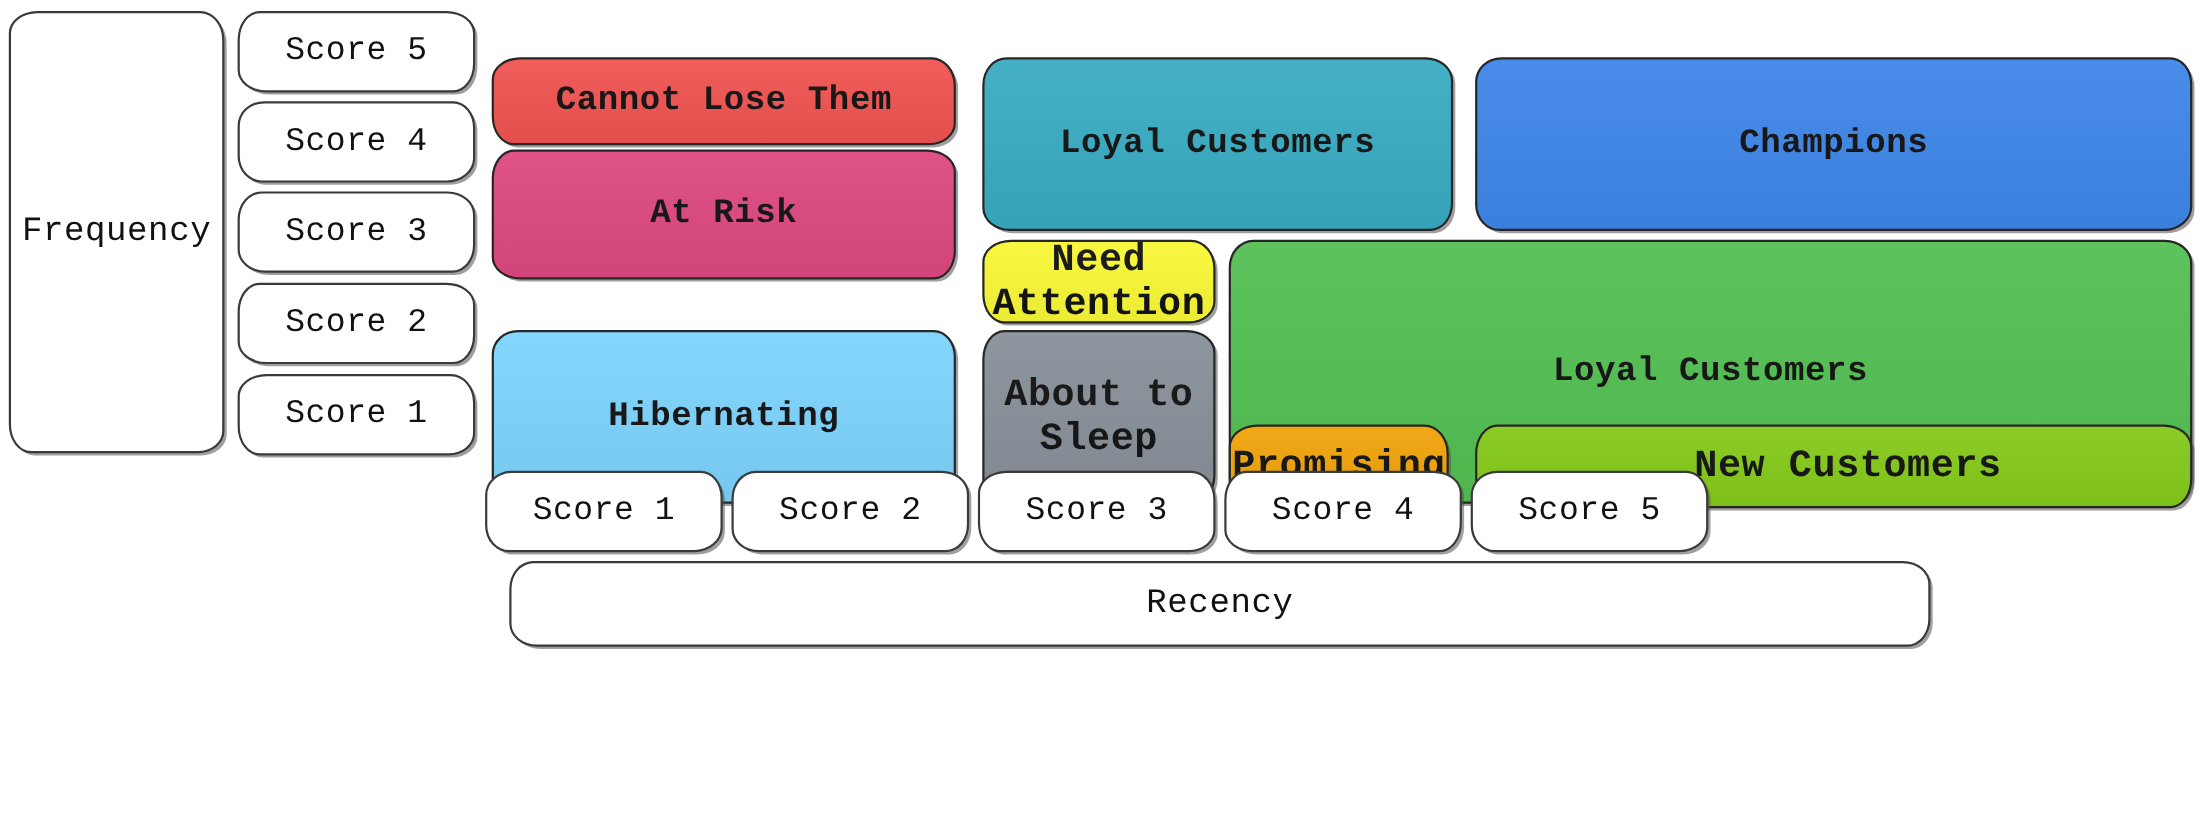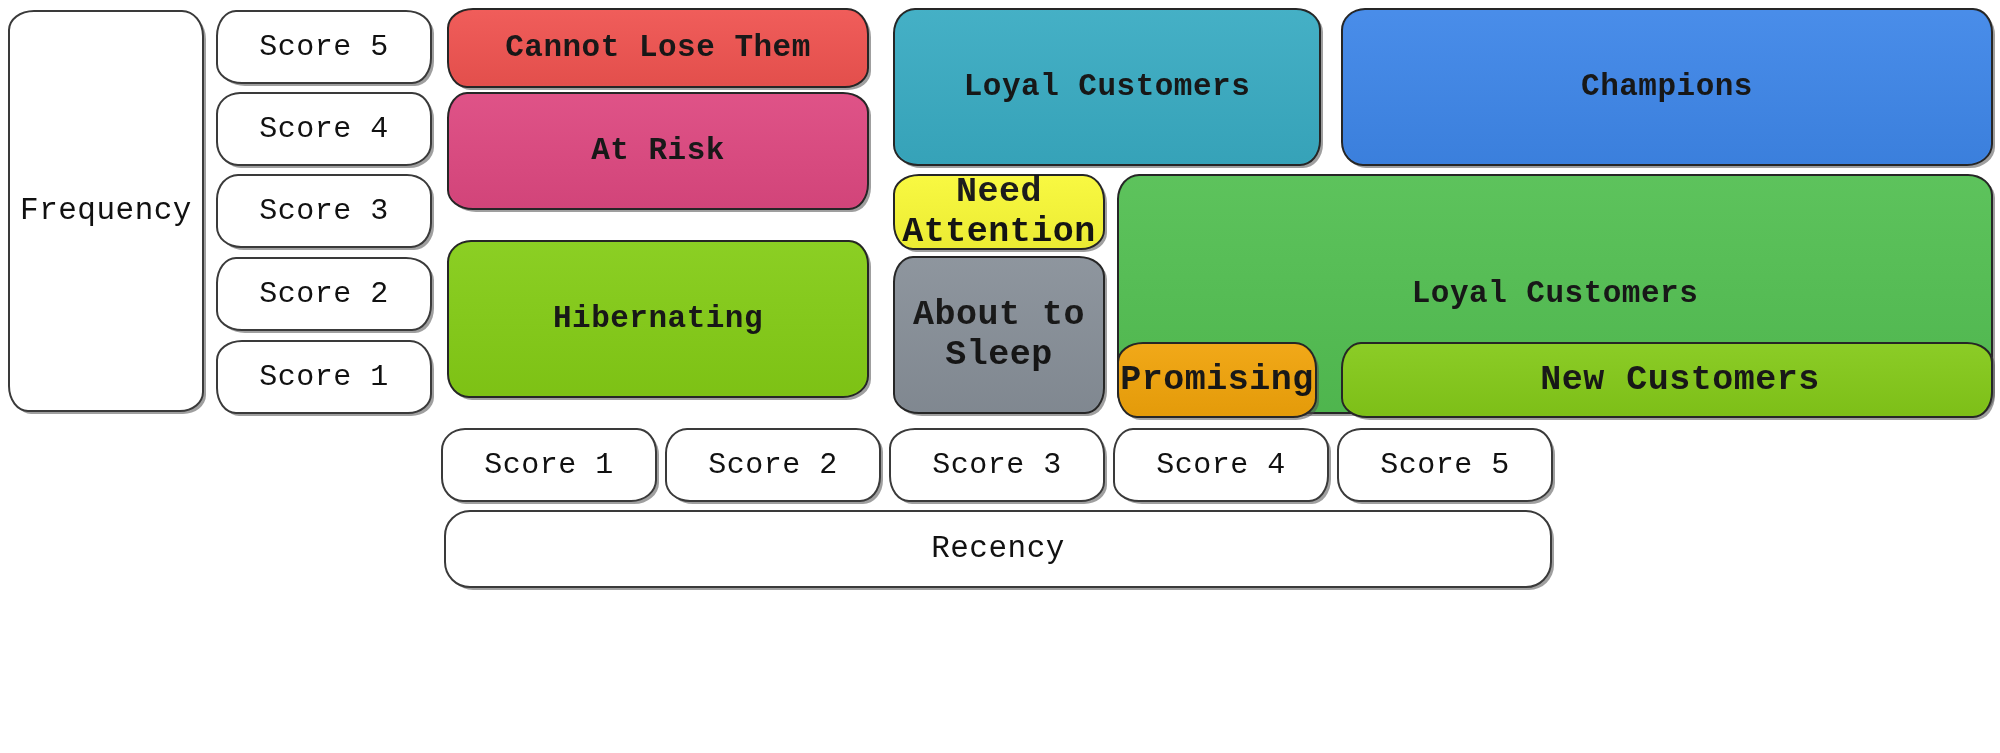--- a/index.html
+++ b/index.html
@@ -53,20 +53,21 @@
   }
 
   .axis-title {
     font-size: 31px;
   }
 
   .segment {
     font-size: 31px;
     font-weight: 700;
     border-color: #262626;
+    margin-top: 44px;
   }
 
   .segment.small-label { font-size: 35px; }
 
   
   .segment::after {
     content: "";
     position: absolute;
     inset: 0;
     border-radius: inherit;
@@ -88,21 +89,21 @@
   <div class="box axis-box hand-d" style="left:216px; top:174px; width:216px; height:74px;">Score 3</div>
 
   <div class="box axis-box hand-b" style="left:216px; top:257px; width:216px; height:74px;">Score 2</div>
 
   <div class="box axis-box hand-a" style="left:216px; top:340px; width:216px; height:74px;">Score 1</div>
 
   <div class="box segment hand-a" style="left:447px; top:8px; width:422px; height:80px; background:#EF5350;">Cannot Lose Them</div>
 
   <div class="box segment hand-b" style="left:447px; top:92px; width:422px; height:118px; background:#DD4880;">At Risk</div>
 
-  <div class="box segment hand-c" style="left:447px; top:240px; width:422px; height:158px; background:#84cc16;">Hibernating</div>
+  <div class="box segment hand-c" style="left:447px; top:256px; width:422px; height:158px; background:#7dd3fc;">Hibernating</div>
 
   <div class="box segment hand-d" style="left:893px; top:8px; width:428px; height:158px; background:#39ABC2;">Loyal Customers</div>
 
   <div class="box segment small-label hand-a" style="left:893px; top:174px; width:212px; height:76px; background:#F8F836;">Need Attention</div>
 
   <div class="box segment small-label hand-b" style="left:893px; top:256px; width:212px; height:158px; background:#878F98;">About to Sleep</div>
 
   <div class="box segment hand-c" style="left:1341px; top:8px; width:652px; height:158px; background:#3E86E8;">Champions</div>
 
   <div class="box segment hand-d" style="left:1117px; top:174px; width:876px; height:240px; background:#53BF52;">Loyal Customers</div>
@@ -114,15 +115,15 @@
   <div class="box axis-box hand-c" style="left:441px; top:428px; width:216px; height:74px;">Score 1</div>
 
   <div class="box axis-box hand-d" style="left:665px; top:428px; width:216px; height:74px;">Score 2</div>
 
   <div class="box axis-box hand-a" style="left:889px; top:428px; width:216px; height:74px;">Score 3</div>
 
   <div class="box axis-box hand-b" style="left:1113px; top:428px; width:216px; height:74px;">Score 4</div>
 
   <div class="box axis-box hand-c" style="left:1337px; top:428px; width:216px; height:74px;">Score 5</div>
 
-  <div class="box axis-box axis-title hand-d" style="left:444px; top:510px; width:1108px; height:78px;border-radius:26px;">Recency</div>
+  <div class="box axis-box axis-title hand-d" style="left:463px; top:510px; width:1292px; height:78px;">Recency</div>
 
 </div>
 
 </body></html>

